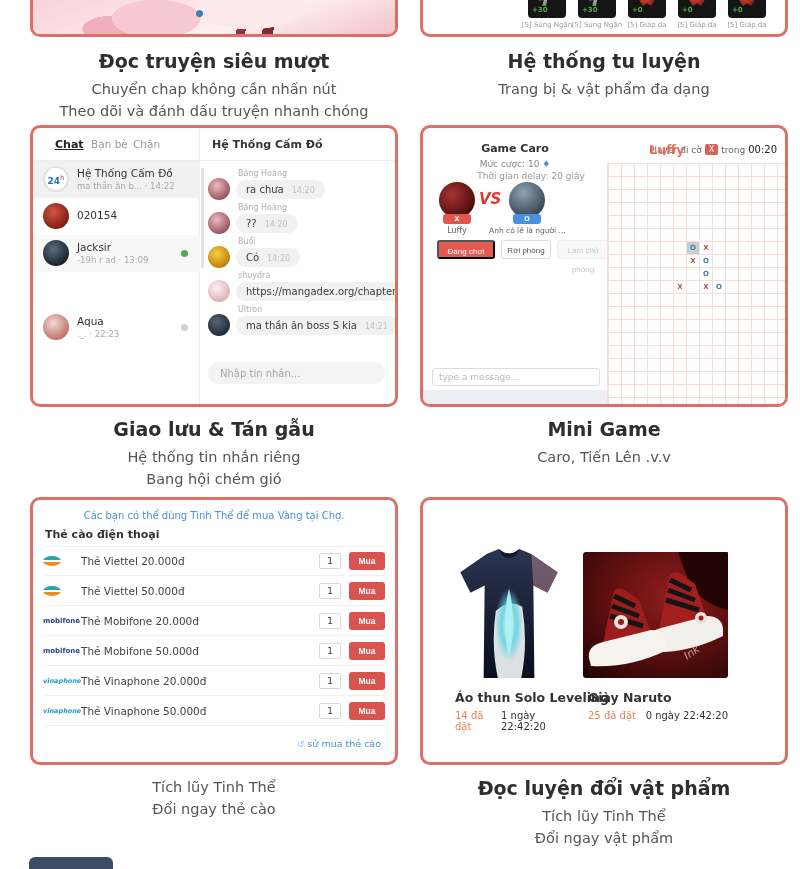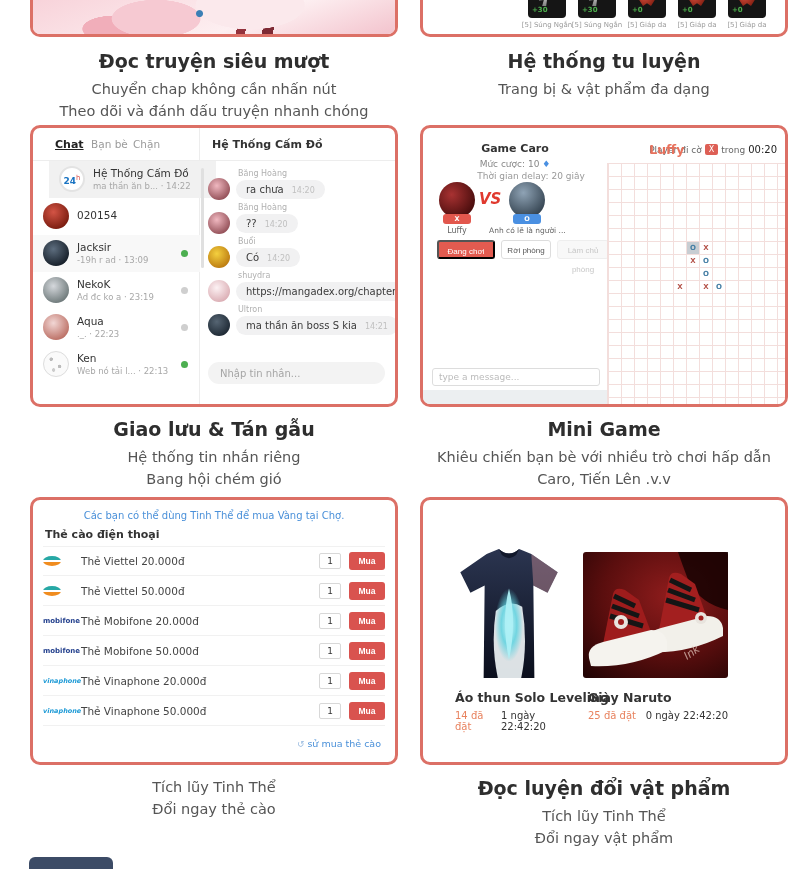--- a/index.html
+++ b/index.html
@@ -193,52 +193,40 @@
     <p>Trang bị &amp; vật phẩm đa dạng</p>
   </div>
 
   <div class="panel" id="p-chat">
     <div id="chat-side">
       <div id="chat-tabs">
         <span class="t0">Chat</span>
         <span class="t1">Bạn bè</span>
         <span class="t2">Chặn</span>
       </div>
-      <div class="citem sel" style="top:33px;margin-left:16px;">
+      <div class="citem sel" style="top:33px;">
         <span class="cav av-24h"><b>24</b><i>h</i></span>
         <span class="cname">Hệ Thống Cấm Đồ</span>
         <span class="cmeta">ma thần ăn b... · 14:22</span>
       </div>
       <div class="citem" style="top:70px;">
         <span class="cav av-glove"></span>
         <span class="cname" style="top:11px;">020154</span>
       </div>
       <div class="citem alt" style="top:107px;">
         <span class="cav av-mask"></span>
         <span class="cname">Jacksir</span>
         <span class="cmeta">-19h r ad · 13:09</span>
         <span class="cdot dot-on"></span>
       </div>
-      <div class="citem" style="top:144px;">
-        <span class="cav av-catbw"></span>
-        <span class="cname">NekoK</span>
-        <span class="cmeta">Ad đc ko a · 23:19</span>
-        <span class="cdot dot-off"></span>
-      </div>
       <div class="citem" style="top:181px;">
         <span class="cav av-cat"></span>
         <span class="cname">Aqua</span>
         <span class="cmeta">._. · 22:23</span>
         <span class="cdot dot-off"></span>
-      </div>
-      <div class="citem" style="top:218px;">
-        <span class="cav av-sketch"></span>
-        <span class="cname">Ken</span>
-        <span class="cmeta">Web nó tải l... · 22:13</span>
-        <span class="cdot dot-on"></span>
       </div>
     </div>
     <div id="chat-main">
       <div id="chat-head">
         <span>Hệ Thống Cấm Đồ</span>
       </div>
       <div id="chat-scroll"></div>
       <div class="msg" style="top:50px;">
         <span class="mav mav1"></span>
         <span class="msender">Băng Hoàng</span>
@@ -310,21 +298,20 @@
         <span class="mark mx" style="left: 79px; top: 92px;">X</span>
         <span class="mark mo" style="left: 92px; top: 92px;">O</span>
         <span class="mark mo" style="left: 92px; top: 105px;">O</span>
         <span class="mark mx" style="left: 66px; top: 118px;">X</span>
         <span class="mark mx" style="left: 92px; top: 118px;">X</span>
         <span class="mark mo" style="left: 105px; top: 118px;">O</span>
       </div>
   </div>
   <div class="caption" id="c-caro" style="left:420px; top:418px;">
     <h3>Mini Game</h3>
-    <p>Khiêu chiến bạn bè với nhiều trò chơi hấp dẫn</p>
     <p>Caro, Tiến Lên .v.v</p>
   </div>
 
   <div class="panel" id="p-shop">
     <div id="shop-note">Các bạn có thể dùng Tinh Thể để mua Vàng tại Chợ.</div>
     <div id="shop-sec">Thẻ cào điện thoại</div>
     <div id="shop-rows">
       <div class="srow">
         <span class="slogo">
             <span class="logo-viettel"></span>

